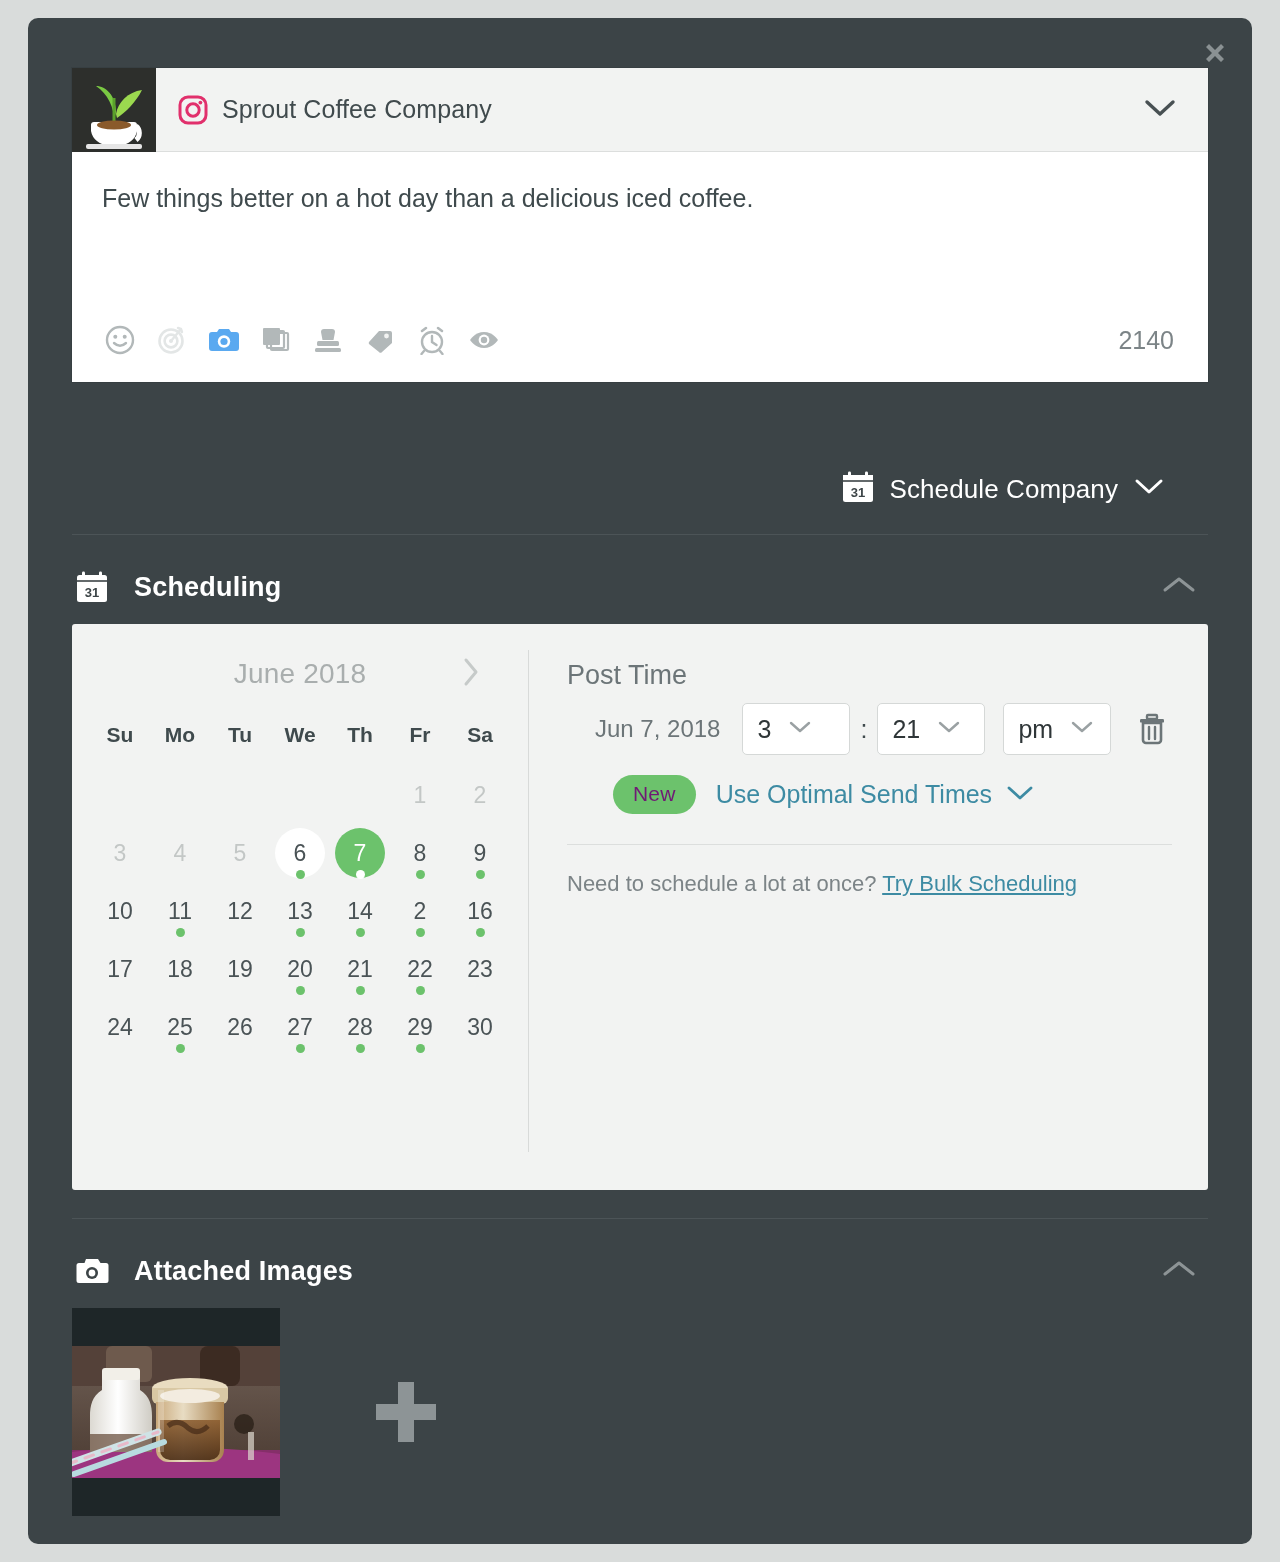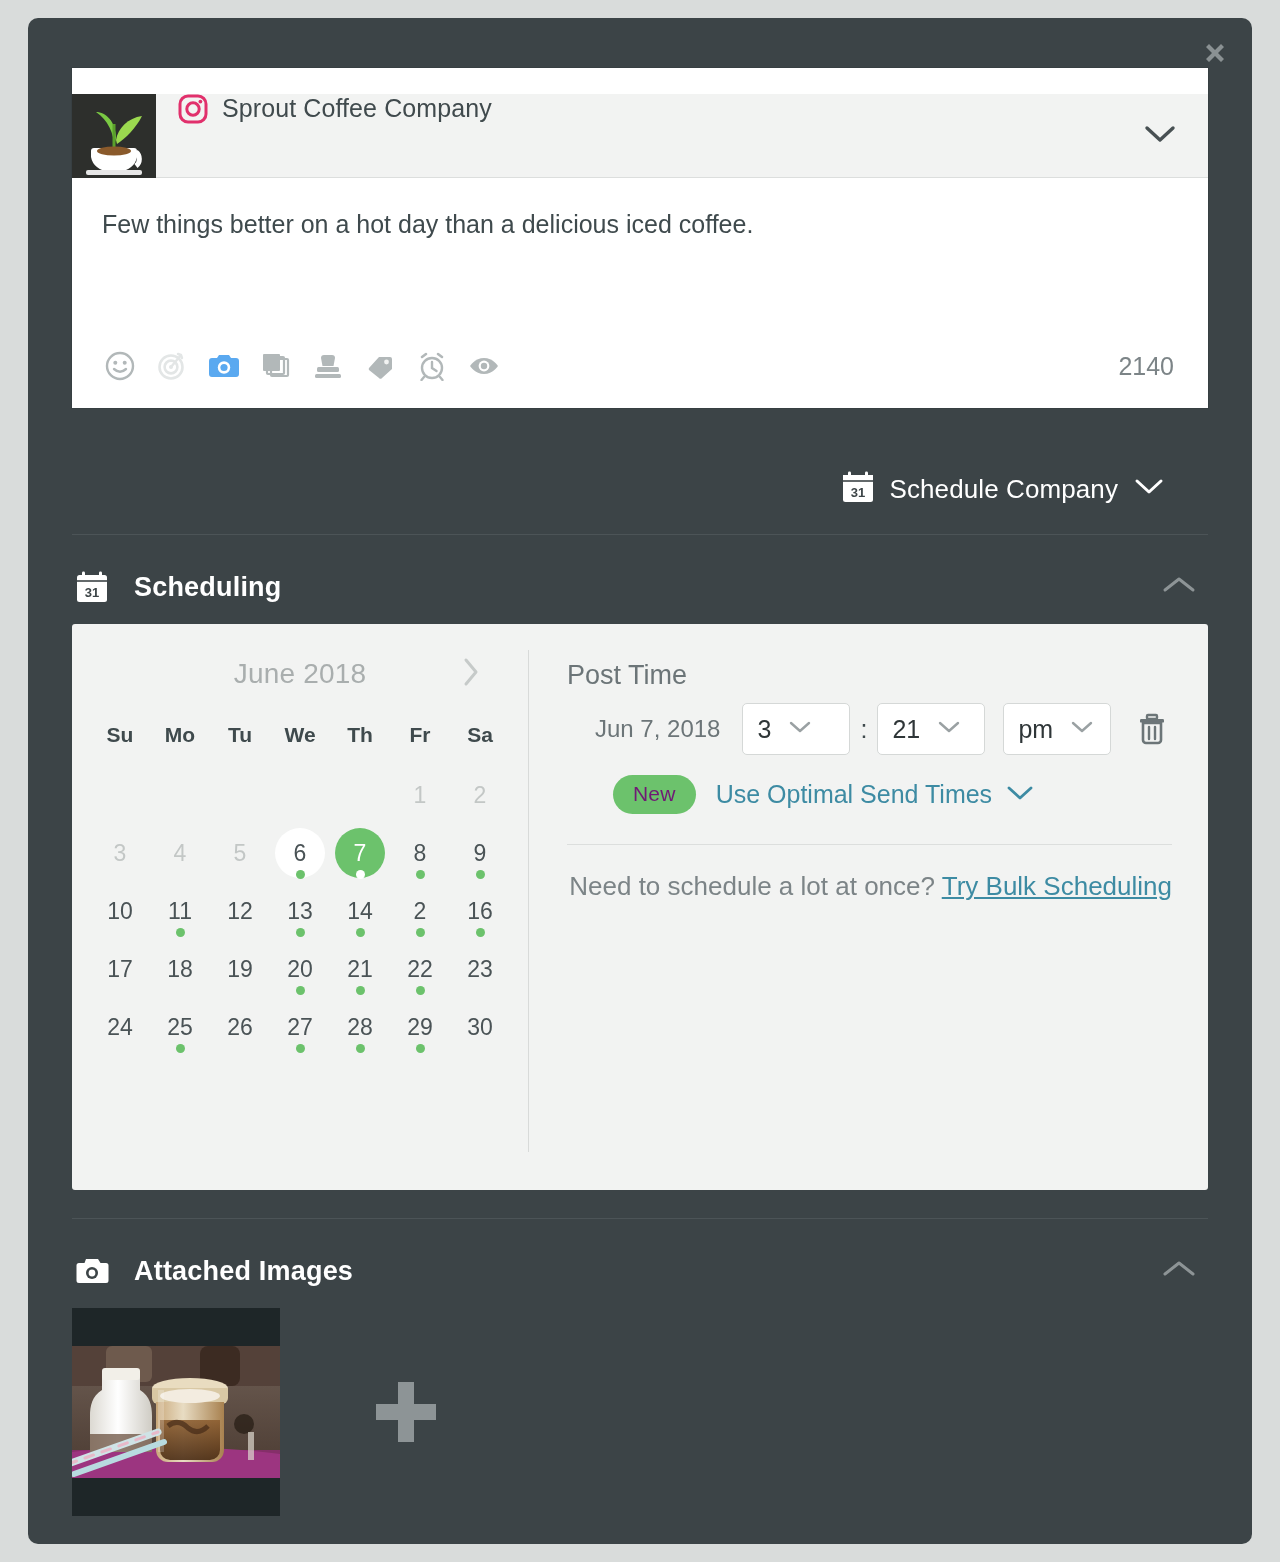--- a/index.html
+++ b/index.html
@@ -40,25 +40,25 @@
   .composer {
     position: absolute;
     left: 44px; top: 50px;
     width: 1136px;
     background: #ffffff;
     box-shadow: 0 0 0 1px rgba(0,0,0,0.07);
   }
 
   .profile-bar {
     display: flex;
+    align-items: center;
     height: 84px;
     background: #f2f3f2;
     border-bottom: 1px solid #dcdedd;
     position: relative;
-    margin-top: 26px;
   }
   .avatar {
     width: 84px; height: 84px;
     background: #2d2f2c;
     flex: 0 0 84px;
     position: relative;
     overflow: hidden;
   }
   .avatar svg { display:block; width:84px; height:84px; }
 
@@ -341,23 +341,23 @@
     cursor: pointer;
     margin-right: 14px;
   }
 
   .hr-light {
     height: 1px;
     background: #dcdedd;
     margin: 30px 0 0 0;
   }
   .bulk-row {
-    text-align: right;
+    text-align: left;
     padding-top: 26px;
-    font-size: 26px;
+    font-size: 22px;
     color: #7c8487;
   }
   .bulk-link {
     color: #3d8ba3;
     text-decoration: underline;
     cursor: pointer;
   }
 
   
   .thumbs {

